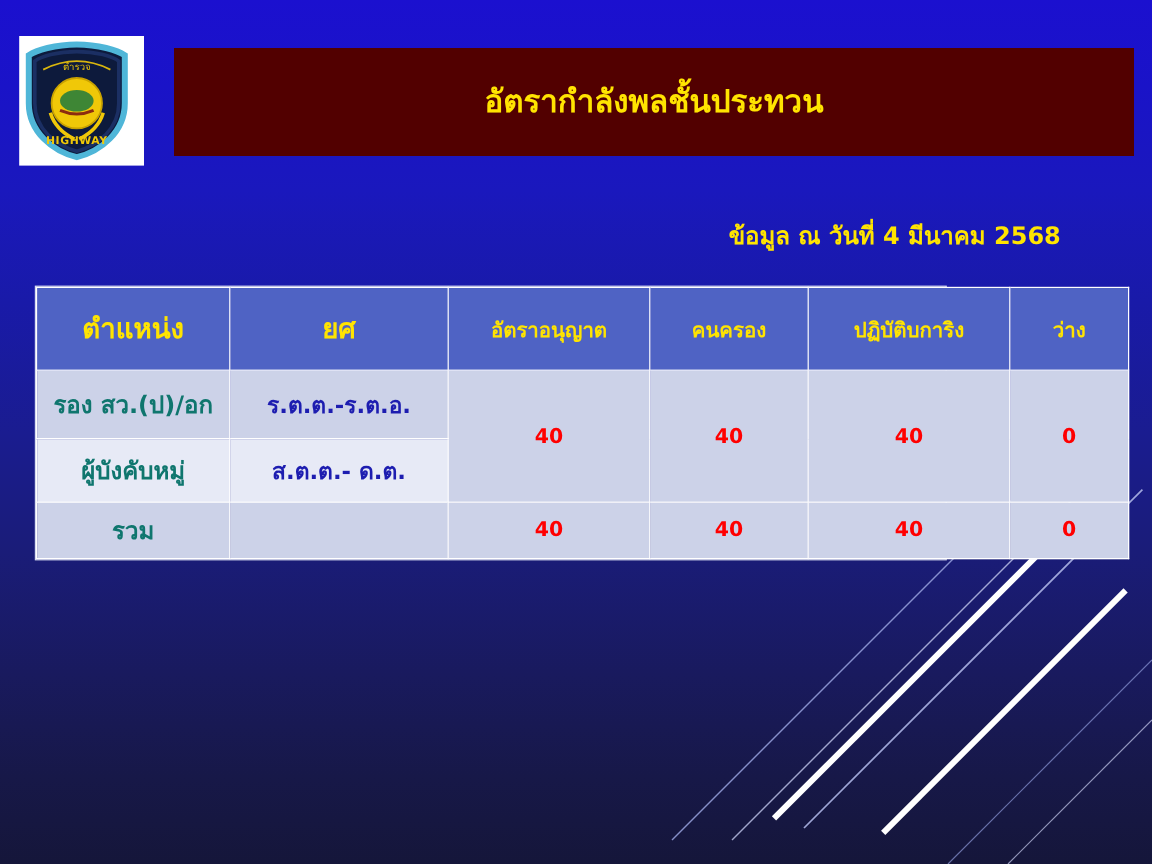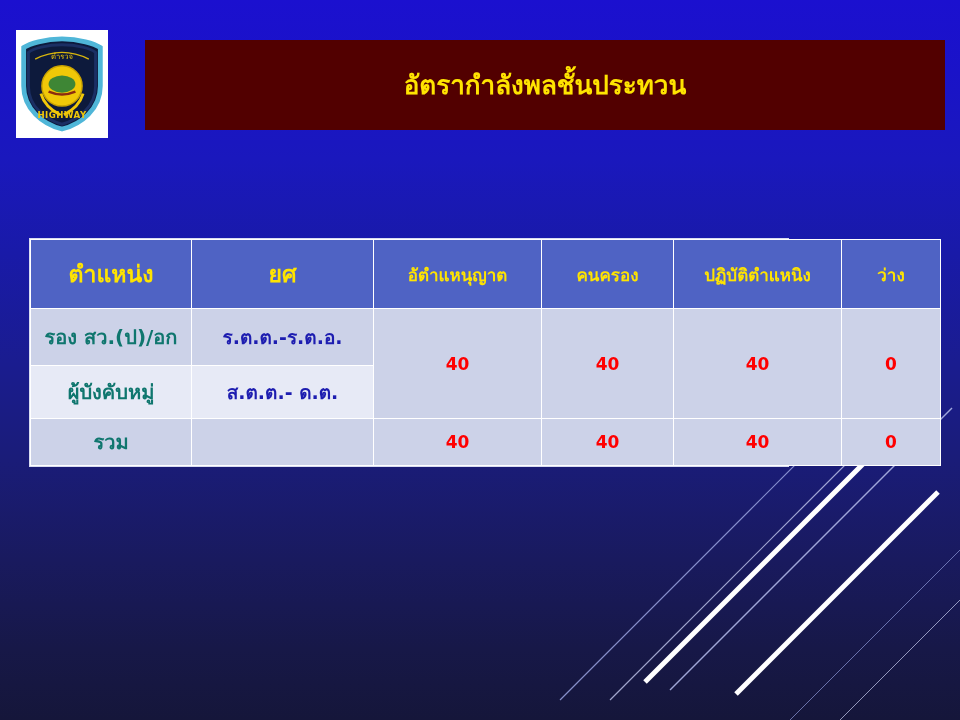--- a/index.html
+++ b/index.html
@@ -37,26 +37,26 @@
     width: 420px;
     height: 420px;
     pointer-events: none;
   }
 
   
   .logo-box {
     position: absolute;
     left: 16px;
     top: 30px;
-    width: 92px;
+    width: 104px;
     height: 108px;
     background: #ffffff;
     display: flex;
     align-items: center;
-    justify-content: flex-end;
+    justify-content: flex-start;
   }
   .logo-box svg { display: block; }
 
   
   .title-banner {
     position: absolute;
     left: 145px;
     top: 40px;
     width: 800px;
     height: 90px;
@@ -175,38 +175,39 @@
       <path d="M26 60 Q30 74 46 82" fill="none" stroke="#f0c808" stroke-width="3"></path>
       <path d="M70 60 Q66 74 50 82" fill="none" stroke="#f0c808" stroke-width="3"></path>
       <text x="48" y="86" text-anchor="middle" fill="#f0c808" font-size="9" font-weight="bold" font-family="'DejaVu Sans', sans-serif" letter-spacing="0.5">HIGHWAY</text>
     </svg>
   </div>
 
   <div class="title-banner">
     <div class="title-line title-line-1">อัตรากำลังพลชั้นประทวน</div>
   </div>
 
+  <div class="date-line">ข้อมูล ณ วันที่ 4 มีนาคม 2568</div>
 
   <div class="table-wrap">
     <table class="grid">
       <colgroup>
         <col style="width:161px">
         <col style="width:182px">
         <col style="width:168px">
         <col style="width:132px">
         <col style="width:168px">
         <col style="width:99px">
       </colgroup>
       <thead>
         <tr>
           <th class="th-cell th-big">ตำแหน่ง</th>
           <th class="th-cell th-big">ยศ</th>
-          <th class="th-cell th-small">อัตำแหนุญาต</th>
+          <th class="th-cell th-small">อัตราอนุญาต</th>
           <th class="th-cell th-small">คนครอง</th>
-          <th class="th-cell th-small">ปฏิบัติตำแหนิง</th>
+          <th class="th-cell th-small">ปฏิบัติบการิง</th>
           <th class="th-cell th-small">ว่าง</th>
         </tr>
       </thead>
       <tbody>
         <tr class="row-a">
           <td class="cell-label">รอง สว.(ป)/อก</td>
           <td class="cell-rank">ร.ต.ต.-ร.ต.อ.</td>
           <td class="cell-num merged" rowspan="2">40</td>
           <td class="cell-num merged" rowspan="2">40</td>
           <td class="cell-num merged" rowspan="2">40</td>

